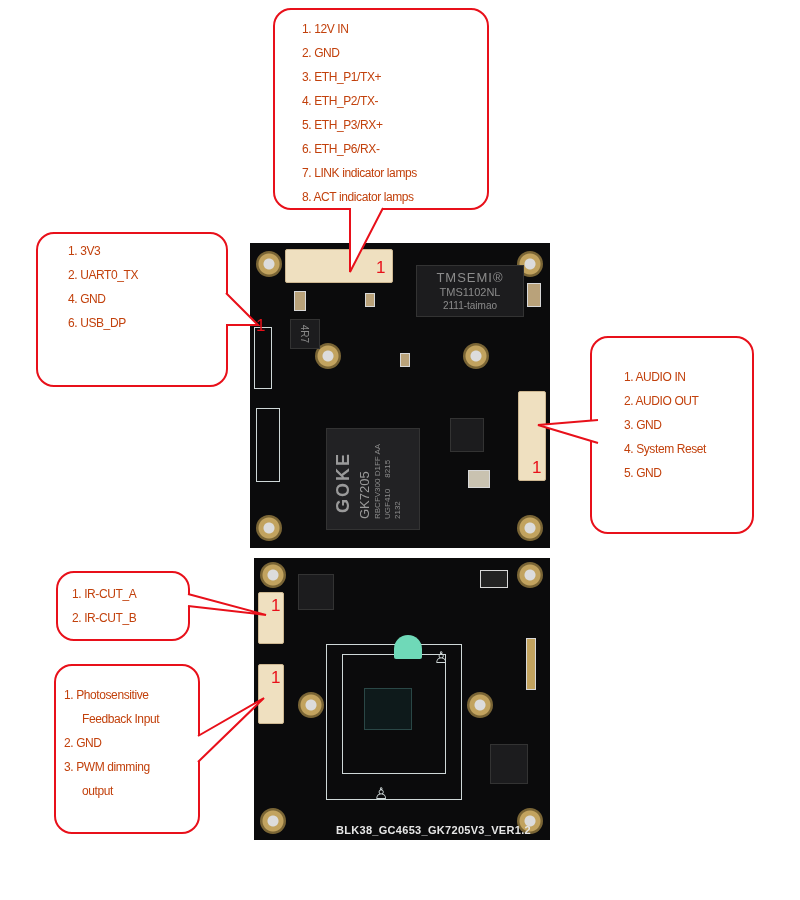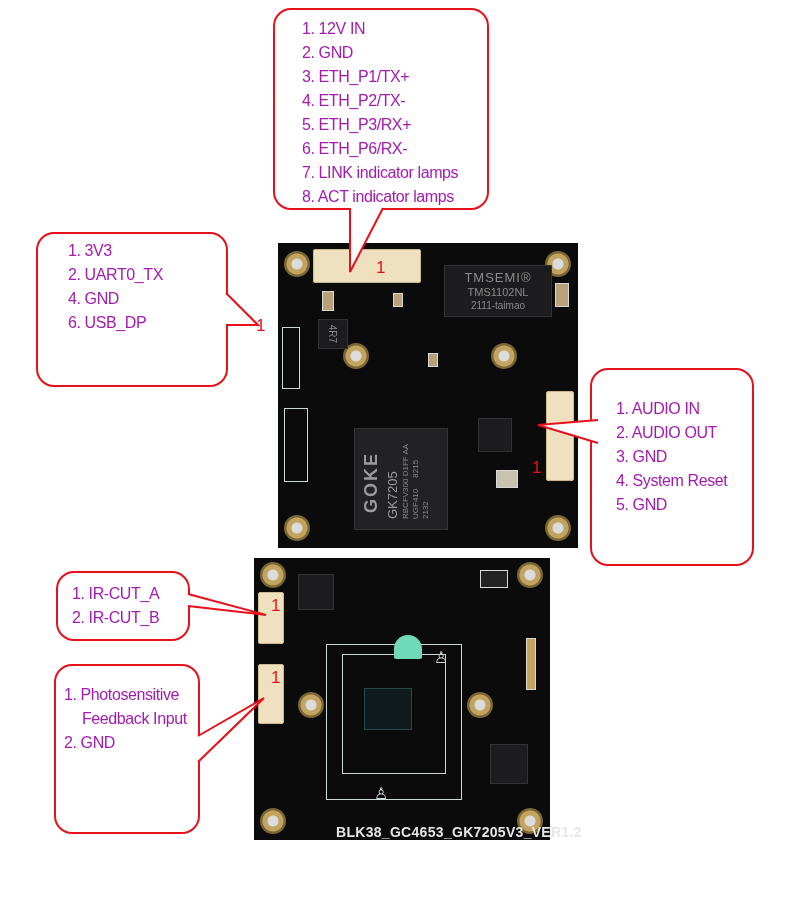--- a/index.html
+++ b/index.html
@@ -1,37 +1,37 @@
 <!DOCTYPE html>
 <html><head>
 <meta charset="utf-8">
 <style>
   html, body { margin: 0; padding: 0; background: #ffffff; }
   body { width: 800px; height: 900px; position: relative; overflow: hidden;
          font-family: "Liberation Sans", sans-serif; }
   .callout { position: absolute; border: 2px solid #e8101a; border-radius: 18px;
              background: #ffffff; box-sizing: border-box; z-index: 3; }
   .callout ul { list-style: none; margin: 0; padding: 0; }
-  .callout li { font-size: 16px; line-height: 24px; color: #a21caf; letter-spacing: -0.4px; white-space: nowrap; }
+  .callout li { font-size: 12px; line-height: 24px; color: #c2410c; letter-spacing: -0.4px; white-space: nowrap; }
   .callout li .cont { display: block; padding-left: 18px; }
   #wires { position: absolute; left: 0; top: 0; z-index: 4; pointer-events: none; }
   .board { position: absolute; background: #0b0b0c; z-index: 1; }
   .hole { position: absolute; width: 26px; height: 26px; border-radius: 50%;
           background: radial-gradient(circle, #dcdcdc 0 5px, #c2a35f 6px 10px, #7a6535 11px 13px); }
   .conn { position: absolute; background: #efe0c0; border: 1px solid #cdb791; box-sizing: border-box; border-radius: 2px; }
   .pin1 { position: absolute; color: #e8101a; font-size: 17px; font-weight: normal; z-index: 5; }
   .chip { position: absolute; background: #1c1c1e; border: 1px solid #333; box-sizing: border-box; color: #8b8b8b; }
   .silk { position: absolute; border: 1.5px solid #cfd8d8; box-sizing: border-box; }
   .smd { position: absolute; background: #b9a27a; border: 1px solid #d8d8d8; }
-  .board-label { position: absolute; color: #e6e6e6; font-size: 14px; letter-spacing: 0.3px; font-weight: bold; }
+  .board-label { position: absolute; color: #e6e6e6; font-size: 11px; letter-spacing: 0.3px; font-weight: bold; }
 </style>
 </head>
 <body>
 
-<div class="board" style="left:250px; top:243px; width:300px; height:305px;margin-left:28px;">
+<div class="board" style="left:250px; top:243px; width:300px; height:305px;">
   <div class="hole" style="left:6px; top:8px;"></div>
   <div class="hole" style="left:267px; top:8px;"></div>
   <div class="hole" style="left:6px; top:272px;"></div>
   <div class="hole" style="left:267px; top:272px;"></div>
   <div class="hole" style="left:65px; top:100px;"></div>
   <div class="hole" style="left:213px; top:100px;"></div>
 
   <div class="conn" style="left:35px; top:6px; width:108px; height:34px;"></div>
 
   <div class="chip" style="left:166px; top:22px; width:108px; height:52px; text-align:center; font-size:11px; line-height:14px; padding-top:5px;">
@@ -125,21 +125,21 @@
 
 <div class="callout" style="left:36px; top:232px; width:192px; height:155px; padding:5px 0 0 30px;">
   <ul>
     <li>1. 3V3</li>
     <li>2. UART0_TX</li>
     <li>4. GND</li>
     <li>6. USB_DP</li>
   </ul>
 </div>
 
-<div class="callout" style="left:590px; top:368px; width:164px; height:198px; padding:27px 0 0 24px;">
+<div class="callout" style="left:590px; top:336px; width:164px; height:198px; padding:27px 0 0 32px;">
   <ul>
     <li>1. AUDIO IN</li>
     <li>2. AUDIO OUT</li>
     <li>3. GND</li>
     <li>4. System Reset</li>
     <li>5. GND</li>
   </ul>
 </div>
 
 <div class="callout" style="left:56px; top:571px; width:134px; height:70px; padding:9px 0 16px 14px;">
@@ -151,14 +151,18 @@
 
 <div class="callout" style="left:54px; top:664px; width:146px; height:170px; padding:17px 0 0 8px;">
   <ul>
     <li>
       <span>1. Photosensitive</span>
       <span class="cont">Feedback Input</span>
     </li>
     <li>
       <span>2. GND</span>
     </li>
+    <li>
+      <span>3. PWM dimming</span>
+      <span class="cont">output</span>
+    </li>
   </ul>
 </div>
 
 </body></html>

